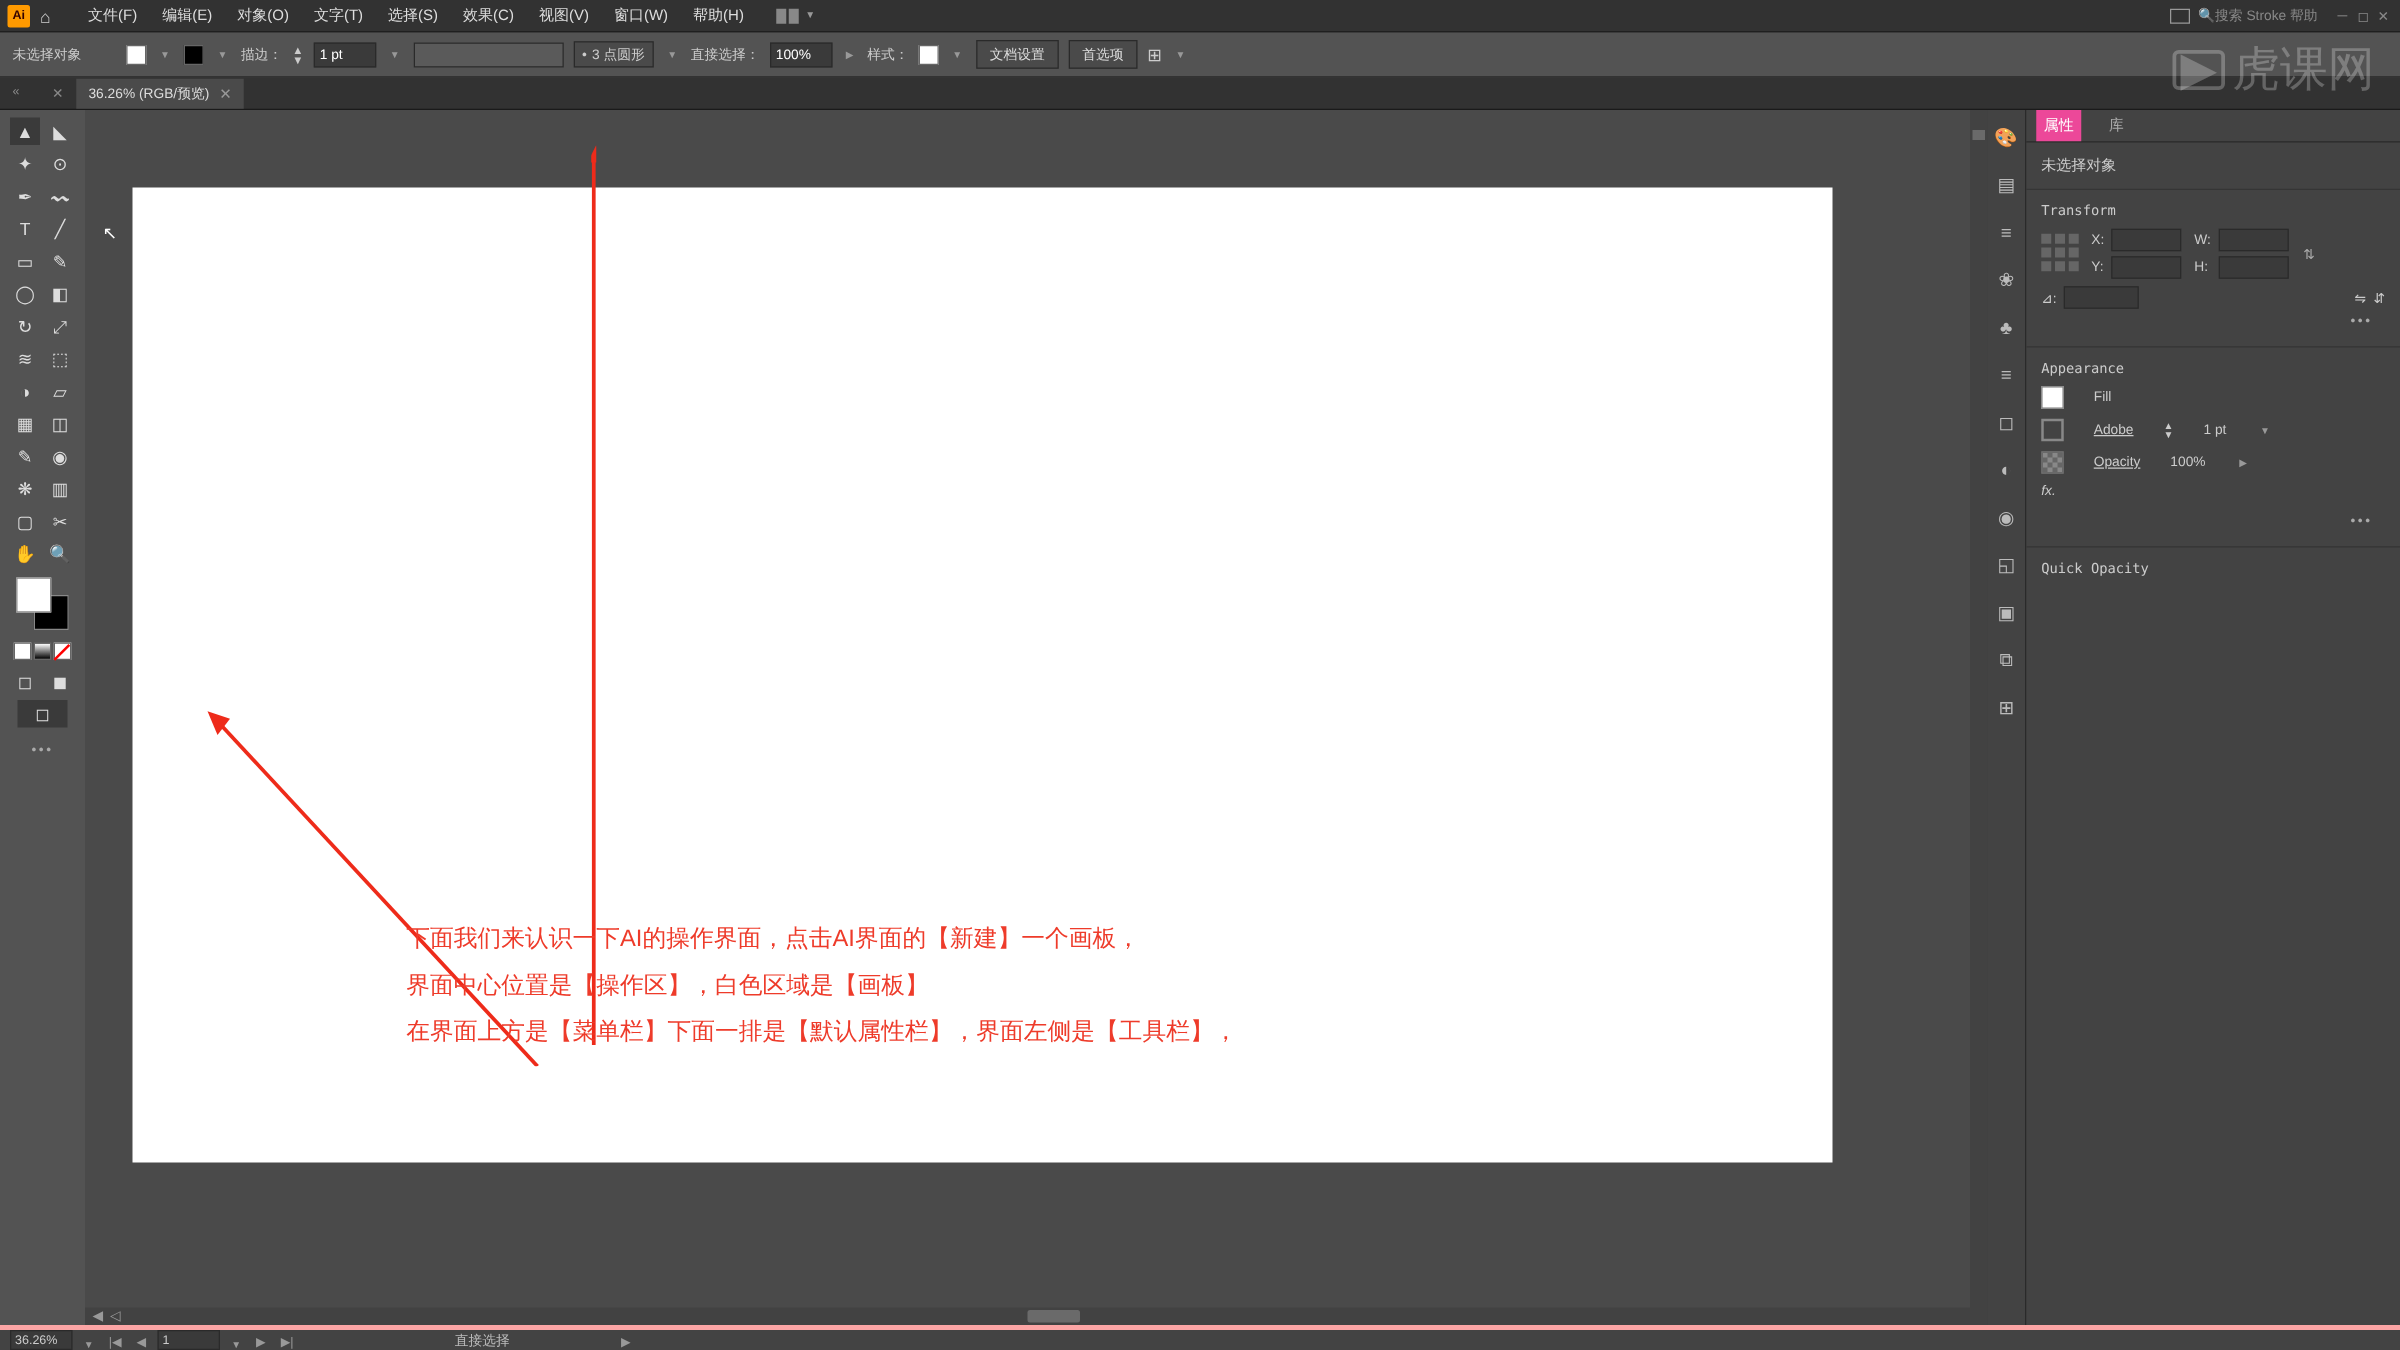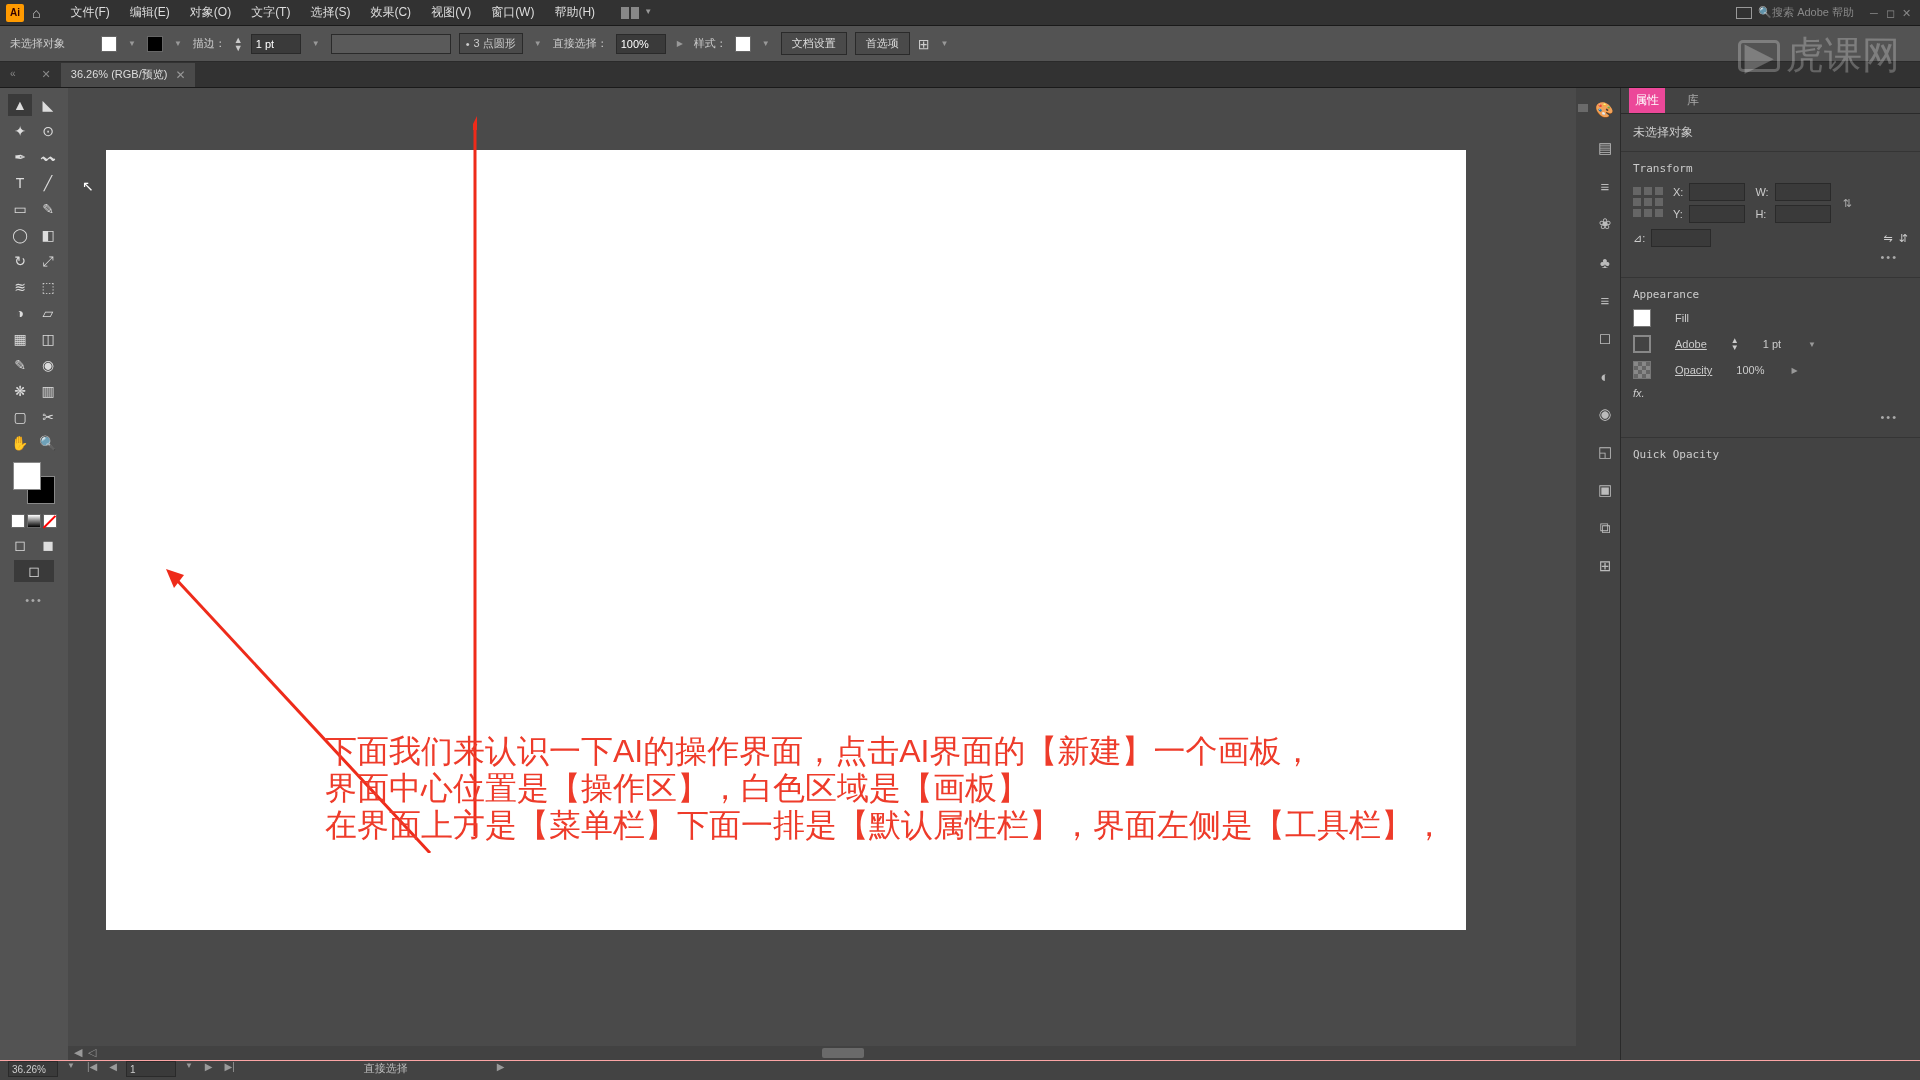--- a/index.html
+++ b/index.html
@@ -30,42 +30,42 @@
 .tool{width:24px;height:22px;display:flex;align-items:center;justify-content:center;color:#ddd;font-size:14px;cursor:pointer}
 .tool.active{background:#3a3a3a}
 .color-block{width:42px;height:42px;position:relative;margin:4px auto}
 .cb-fg{width:28px;height:28px;background:#fff;border:1px solid #888;position:absolute;top:0;left:0;z-index:2}
 .cb-bg{width:28px;height:28px;background:#000;border:1px solid #888;position:absolute;bottom:0;right:0}
 .small-swatches{display:flex;justify-content:center;gap:2px;margin-top:6px}
 .sw{width:14px;height:14px;border:1px solid #666}
 .tool-more{text-align:center;color:#aaa;margin-top:8px;letter-spacing:2px}
 .canvas-area{flex:1;background:#4a4a4a;position:relative;overflow:hidden}
 .artboard{position:absolute;left:38px;top:62px;width:1360px;height:780px;background:#fff}
-.annot-text{position:absolute;left:257px;top:645px;color:#ee3b2a;font-size:32px;line-height:37px;font-family:"Microsoft YaHei"}
+.annot-text{position:absolute;left:257px;top:645px;color:#ee3b2a;font-size:19px;line-height:37px;font-family:"Microsoft YaHei"}
 .arrow1{position:absolute;left:405px;top:28px;width:4px;height:720px}
 .arrow2{position:absolute;left:92px;top:475px;width:280px;height:290px}
 .cursor{position:absolute;left:14px;top:90px;color:#fff;font-size:14px}
 .vscroll{position:absolute;right:0;top:0;bottom:0;width:14px;background:#424242}
 .vthumb{position:absolute;top:16px;width:10px;left:2px;height:8px;background:#6a6a6a}
 .right-dock{width:30px;background:#434343;display:flex;flex-direction:column;align-items:center;padding-top:12px;gap:18px}
 .dock-icon{width:20px;height:20px;color:#bbb;display:flex;align-items:center;justify-content:center;font-size:15px}
 .properties-panel{width:300px;background:#434343;display:flex;flex-direction:column;border-left:1px solid #2a2a2a}
 .pp-tabs{height:26px;display:flex;align-items:center;border-bottom:1px solid #2a2a2a;padding-left:8px;gap:16px}
 .pp-tab{color:#aaa;font-size:12px;padding:4px 6px}
 .pp-tab.active{color:#fff;background:#ec4899}
 .pp-section{padding:10px 12px;border-bottom:1px solid #353535}
 .pp-title{color:#ccc;font-size:11px;margin-bottom:8px;font-family:monospace}
 .transform-grid{display:flex;gap:8px;align-items:center}
 .ref-grid{width:32px;height:32px;display:grid;grid-template-columns:repeat(3,1fr);grid-template-rows:repeat(3,1fr);gap:1px}
 .ref-cell{background:#666;width:8px;height:8px}
 .tr-fields{display:grid;grid-template-columns:auto 60px auto 60px;gap:4px 6px;font-size:11px;align-items:center;font-family:monospace}
 .tr-fields input{background:#3a3a3a;border:1px solid #2a2a2a;color:#888;width:56px;height:18px;padding:0 3px;font-size:10px}
 .appear-row{display:flex;align-items:center;gap:24px;margin-bottom:8px;font-family:monospace;font-size:11px}
 .appear-sw{width:18px;height:18px;border:1px solid #777}
-.status-bar{height:20px;background:#434343;display:flex;align-items:flex-start;padding:0 8px;font-size:11px;color:#bbb;border-top:1px solid #fca5a5;gap:6px}
+.status-bar{height:20px;background:#434343;display:flex;align-items:flex-end;padding:0 8px;font-size:11px;color:#bbb;border-top:4px solid #fca5a5;gap:6px}
 .sb-input{background:#3a3a3a;border:1px solid #2a2a2a;color:#ccc;width:50px;height:16px;padding:0 3px;font-size:10px}
 .nav-btn{color:#999;padding:0 3px;font-size:10px}
 .watermark{position:absolute;right:20px;top:30px;color:rgba(255,255,255,0.25);font-size:38px;display:flex;align-items:center;gap:6px;pointer-events:none}
 .watermark .wm-icon{width:42px;height:32px;border:3px solid rgba(255,255,255,0.25);border-radius:5px;display:flex;align-items:center;justify-content:center}
 .hscroll-track{position:absolute;bottom:0;left:0;right:14px;height:14px;background:#424242}
 .hthumb{position:absolute;left:50%;top:2px;width:42px;height:10px;background:#6a6a6a;border-radius:2px}
 .pp-more{text-align:right;padding:4px 10px;color:#aaa;letter-spacing:2px}
 .pp-noselect{color:#ccc;font-size:12px}
 .angle-row{display:flex;align-items:center;gap:6px;margin-top:6px;font-family:monospace;font-size:11px}
 .flip-icons{margin-left:auto;display:flex;gap:6px;color:#ccc}
@@ -87,21 +87,21 @@
   <div class="menu-item">帮助(H)</div>
   <div style="margin-left:16px;display:flex;gap:2px">
     <span style="width:8px;height:12px;background:#888"></span>
       <span style="width:8px;height:12px;background:#888"></span>
     <span class="dropdown-arrow">▼</span>
   </div>
   <div class="menubar-right">
     <div style="width:16px;height:12px;border:1px solid #999"></div>
     <div class="search-box">
       <span>🔍</span>
-      <span>搜索 Adobe 帮助</span>
+      <span>搜索 Stroke 帮助</span>
     </div>
     <div class="win-controls">
       <span class="win-btn">─</span>
       <span class="win-btn">◻</span>
       <span class="win-btn">✕</span>
     </div>
   </div>
 </div>
 
 <div class="control-bar">

